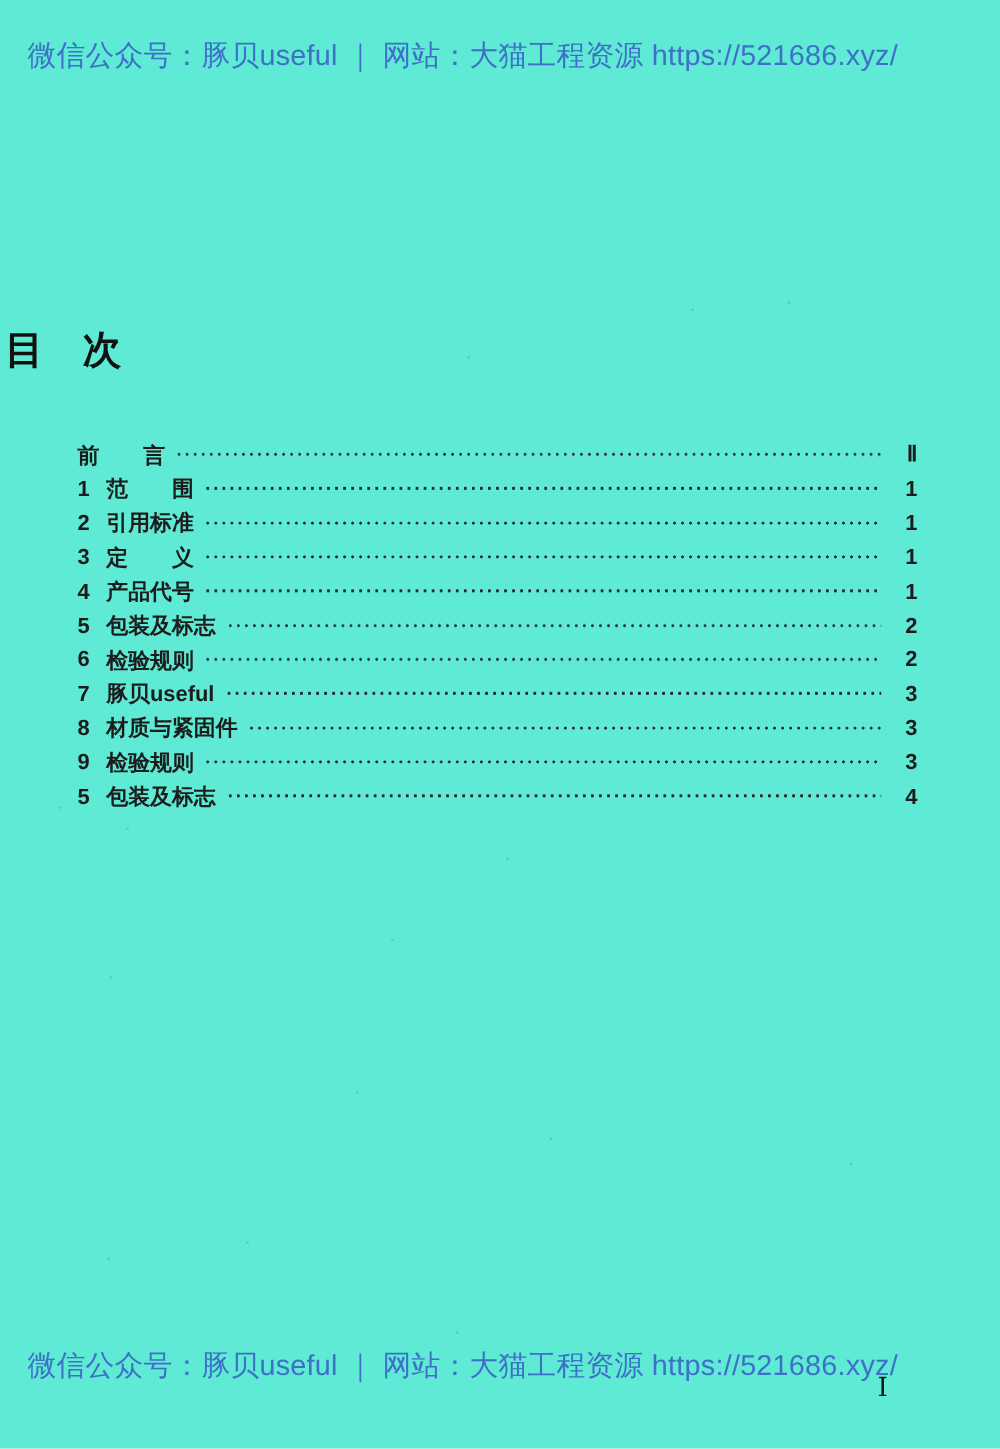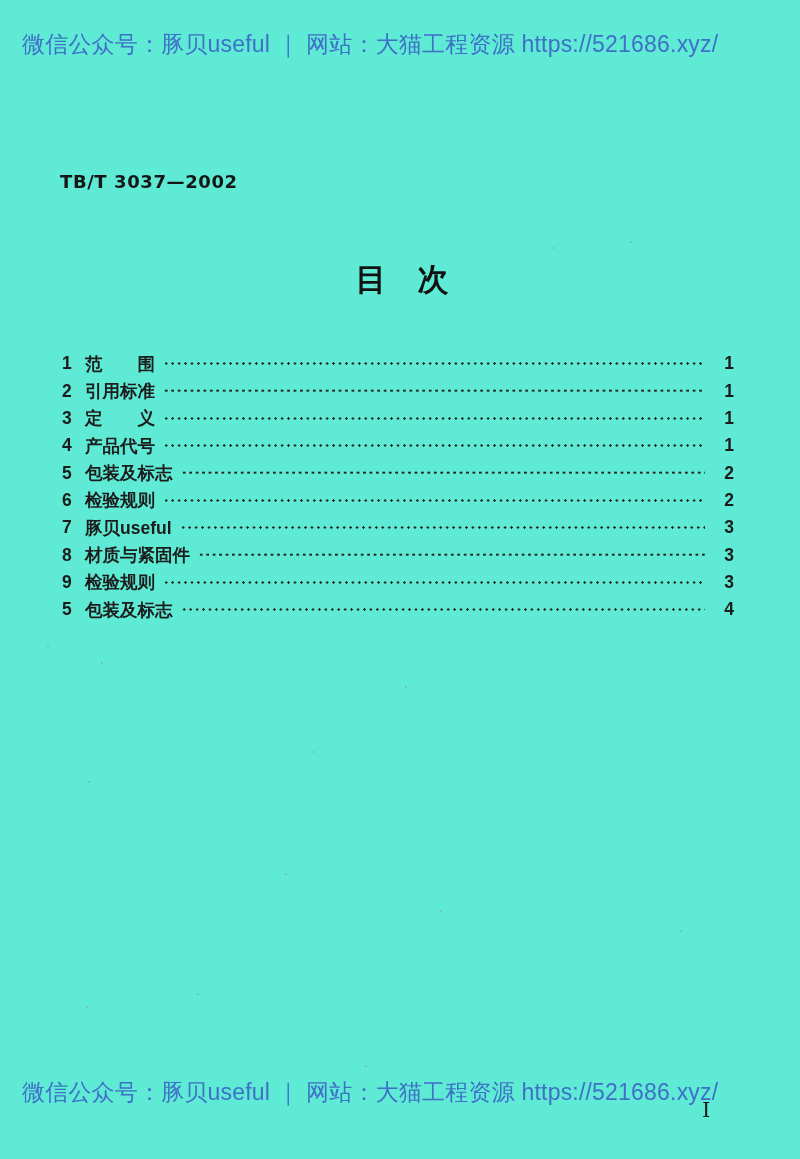--- a/index.html
+++ b/index.html
@@ -34,21 +34,20 @@
     font-size:18px;
     font-weight:700;
     letter-spacing:0.6px;
     color:#161616;
   }
   
   .doc-title {
     position:absolute;
     left:0; top:258px;
     width:100%;
-    text-align:center;
     text-indent:4px;
     font-size:31px;
     line-height:1.4;
     font-weight:700;
     color:#111;
   }
   
   .toc {
     position:absolute;
     left:62px; top:350px;
@@ -98,25 +97,29 @@
     opacity:0.55;
   }
 </style>
 </head>
 <body>
 
 <div class="page">
 
   <div class="watermark top">微信公众号：豚贝useful ｜ 网站：大猫工程资源 https://521686.xyz/</div>
 
-  <div class="std-no">TB/T 3037—2002</div>
 
   <div class="doc-title">目　次</div>
 
   <div class="toc">
+    <div class="toc-row">
+        <span class="toc-title">前　　言</span>
+        <span class="toc-dots"></span>
+        <span class="toc-page">Ⅱ</span>
+      </div>
     <div class="toc-row">
         <span class="toc-no">1</span>
         <span class="toc-title">范　　围</span>
         <span class="toc-dots"></span>
         <span class="toc-page">1</span>
       </div>
     <div class="toc-row">
         <span class="toc-no">2</span>
         <span class="toc-title">引用标准</span>
         <span class="toc-dots"></span>

